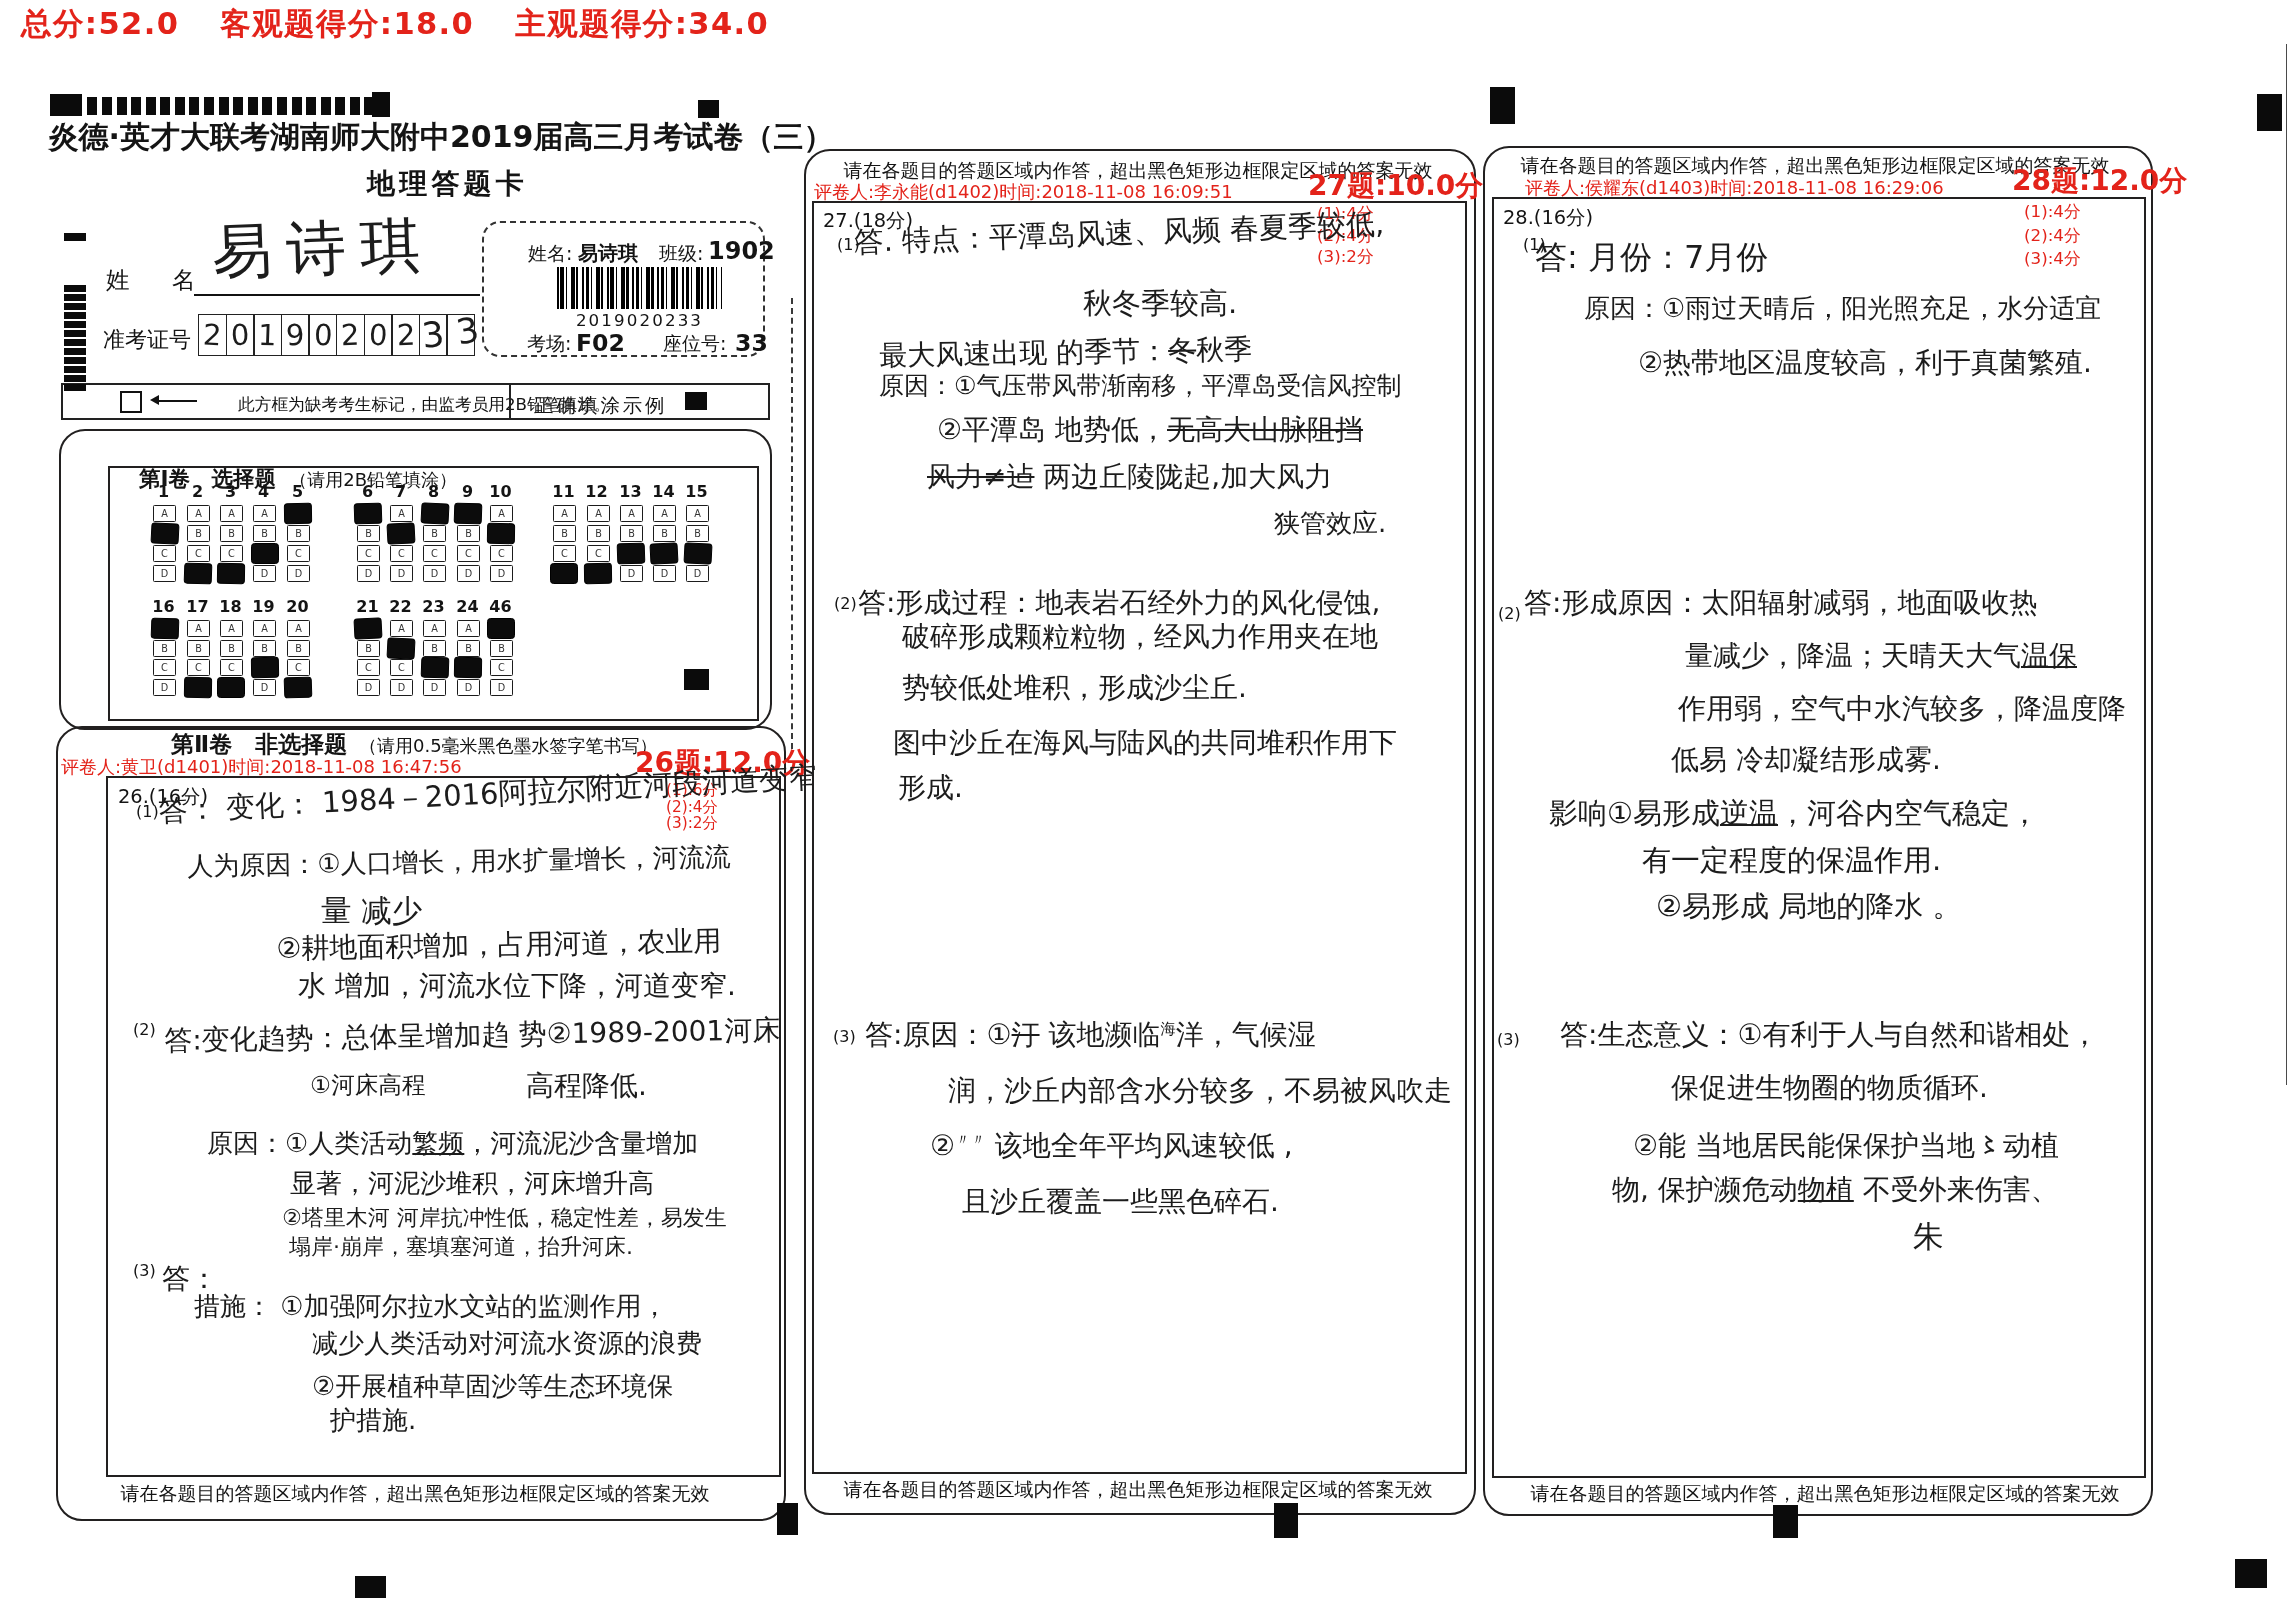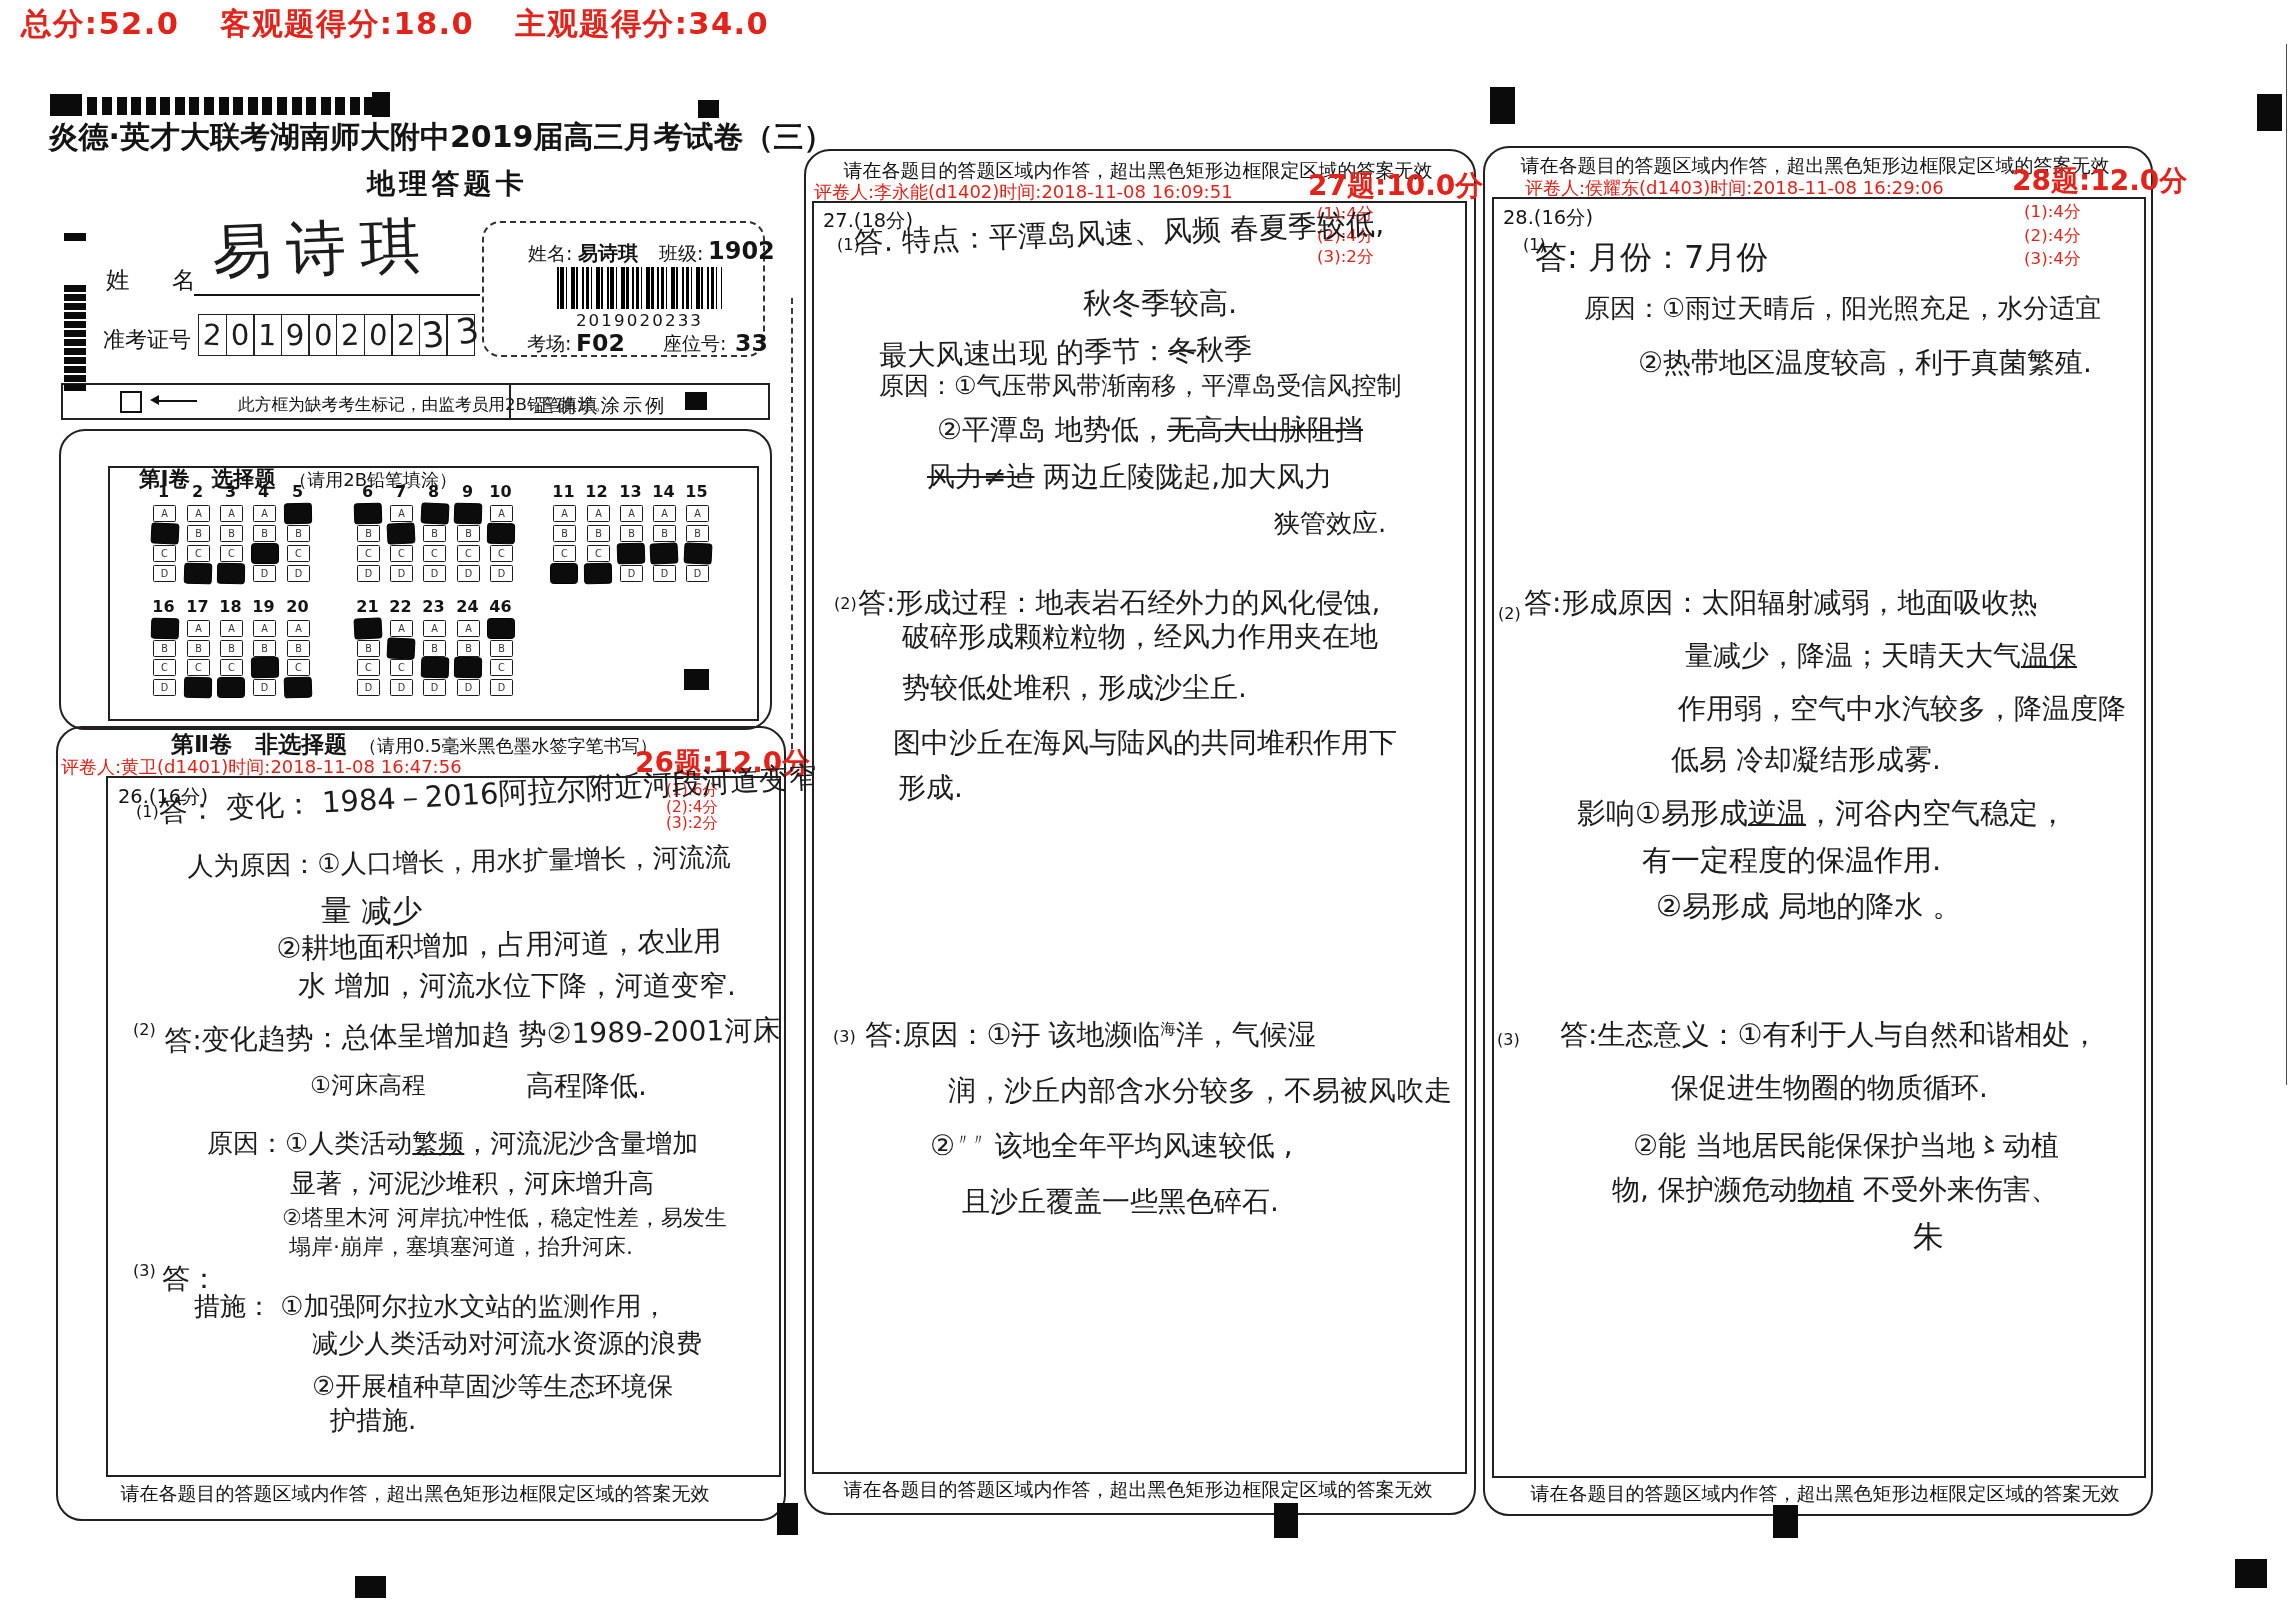--- a/index.html
+++ b/index.html
@@ -529,21 +529,21 @@
     <div class="submk" style="left: 1523px; top: 235px;">(1)</div>
     <div class="submk" style="left: 1498px; top: 604px;">(2)</div>
     <div class="submk" style="left: 1497px; top: 1030px;">(3)</div>
     <div class="hw" style="left: 1535px; top: 239px; font-size: 32px; transform: rotate(0deg); transform-origin: left top; text-align: center;"><span>答: 月份：7月份</span></div>
     <div class="hw" style="left: 1584px; top: 294px; font-size: 26px; transform: rotate(0deg); transform-origin: left top;"><span>原因：①雨过天晴后，阳光照充足，水分适宜</span></div>
     <div class="hw" style="left: 1638px; top: 347px; font-size: 28px; transform: rotate(0deg); transform-origin: left top;"><span>②热带地区温度较高，利于真菌繁殖.</span></div>
     <div class="hw" style="left: 1524px; top: 587px; font-size: 28px; transform: rotate(0deg); transform-origin: left top;"><span>答:形成原因：太阳辐射减弱，地面吸收热</span></div>
     <div class="hw" style="left: 1685px; top: 640px; font-size: 28px; transform: rotate(0deg); transform-origin: left top;"><span>量减少，降温；天晴天大气</span><span class="uline">温保</span></div>
     <div class="hw" style="left: 1678px; top: 693px; font-size: 28px; transform: rotate(0deg); transform-origin: left top;"><span>作用弱，空气中水汽较多，降温度降</span></div>
     <div class="hw" style="left: 1671px; top: 744px; font-size: 28px; transform: rotate(0deg); transform-origin: left top;"><span>低易 冷却凝结形成雾.</span></div>
-    <div class="hw" style="left: 1549px; top: 797px; font-size: 29px; transform: rotate(0deg); transform-origin: left top; margin-left: 28px;"><span>影响①易形成</span><span class="uline">逆温</span><span>，河谷内空气稳定，</span></div>
+    <div class="hw" style="left: 1549px; top: 797px; font-size: 29px; transform: rotate(0deg); transform-origin: left top;"><span>影响①易形成</span><span class="uline">逆温</span><span>，河谷内空气稳定，</span></div>
     <div class="hw" style="left: 1642px; top: 844px; font-size: 29px; transform: rotate(0deg); transform-origin: left top;"><span>有一定程度的保温作用.</span></div>
     <div class="hw" style="left: 1656px; top: 890px; font-size: 29px; transform: rotate(0deg); transform-origin: left top;"><span>②易形成 局地的降水 。</span></div>
     <div class="hw" style="left: 1560px; top: 1019px; font-size: 28px; transform: rotate(0deg); transform-origin: left top;"><span>答:生态意义：①有利于人与自然和谐相处，</span></div>
     <div class="hw" style="left: 1671px; top: 1072px; font-size: 28px; transform: rotate(0deg); transform-origin: left top;"><span>保促进生物圈的物质循环.</span></div>
     <div class="hw" style="left: 1633px; top: 1130px; font-size: 28px; transform: rotate(0deg); transform-origin: left top;"><span>②能 当地居民能保保护当地〻动植</span></div>
     <div class="hw" style="left: 1612px; top: 1174px; font-size: 28px; transform: rotate(0deg); transform-origin: left top;"><span>物, 保护濒危动</span><span class="uline">物植</span><span> 不受外来伤害、</span></div>
     <div class="hw" style="left: 1913px; top: 1219px; font-size: 30.5px; transform: rotate(0deg); transform-origin: left top;"><span>朱</span></div>
     <div class="mark" style="left: 50px; top: 94px; width: 32px; height: 22px;"></div>
     <div class="mark" style="left: 372px; top: 92px; width: 18px; height: 25px;"></div>
     <div class="mark" style="left: 698px; top: 100px; width: 21px; height: 18px;"></div>

